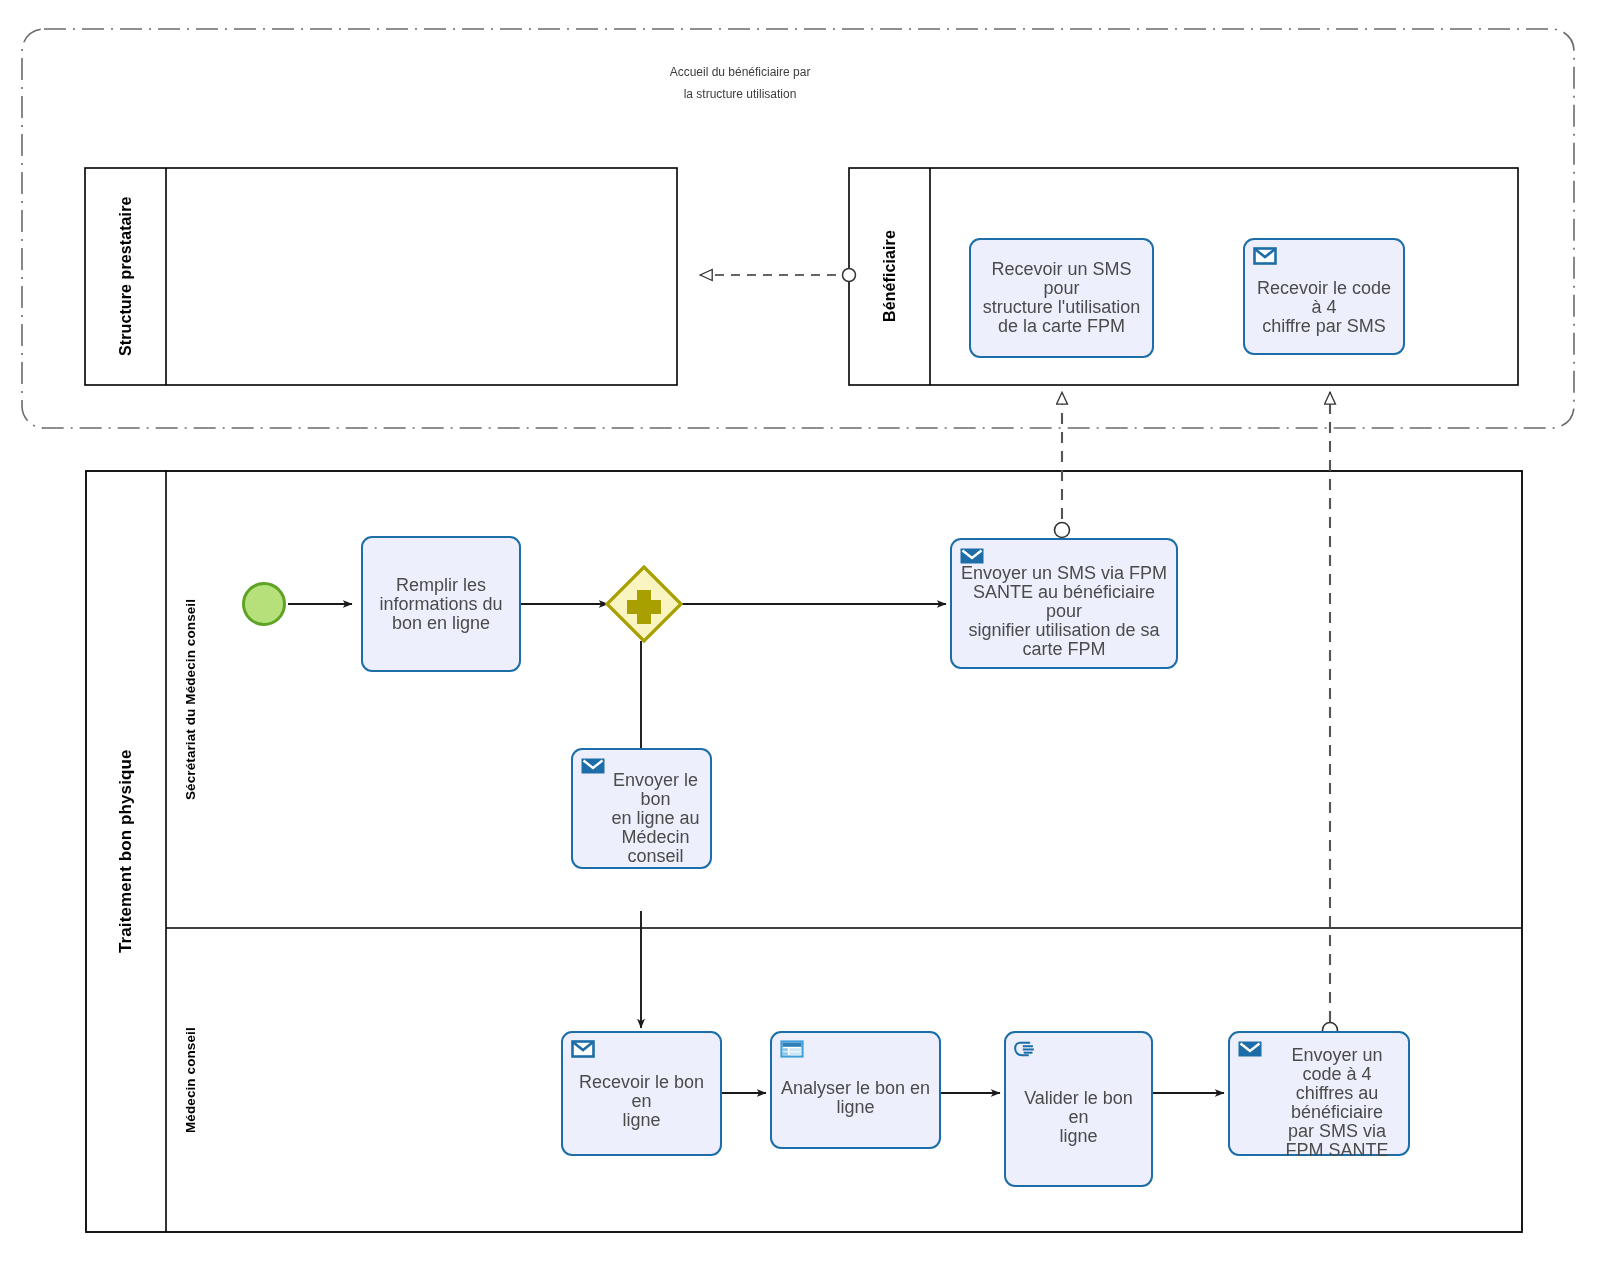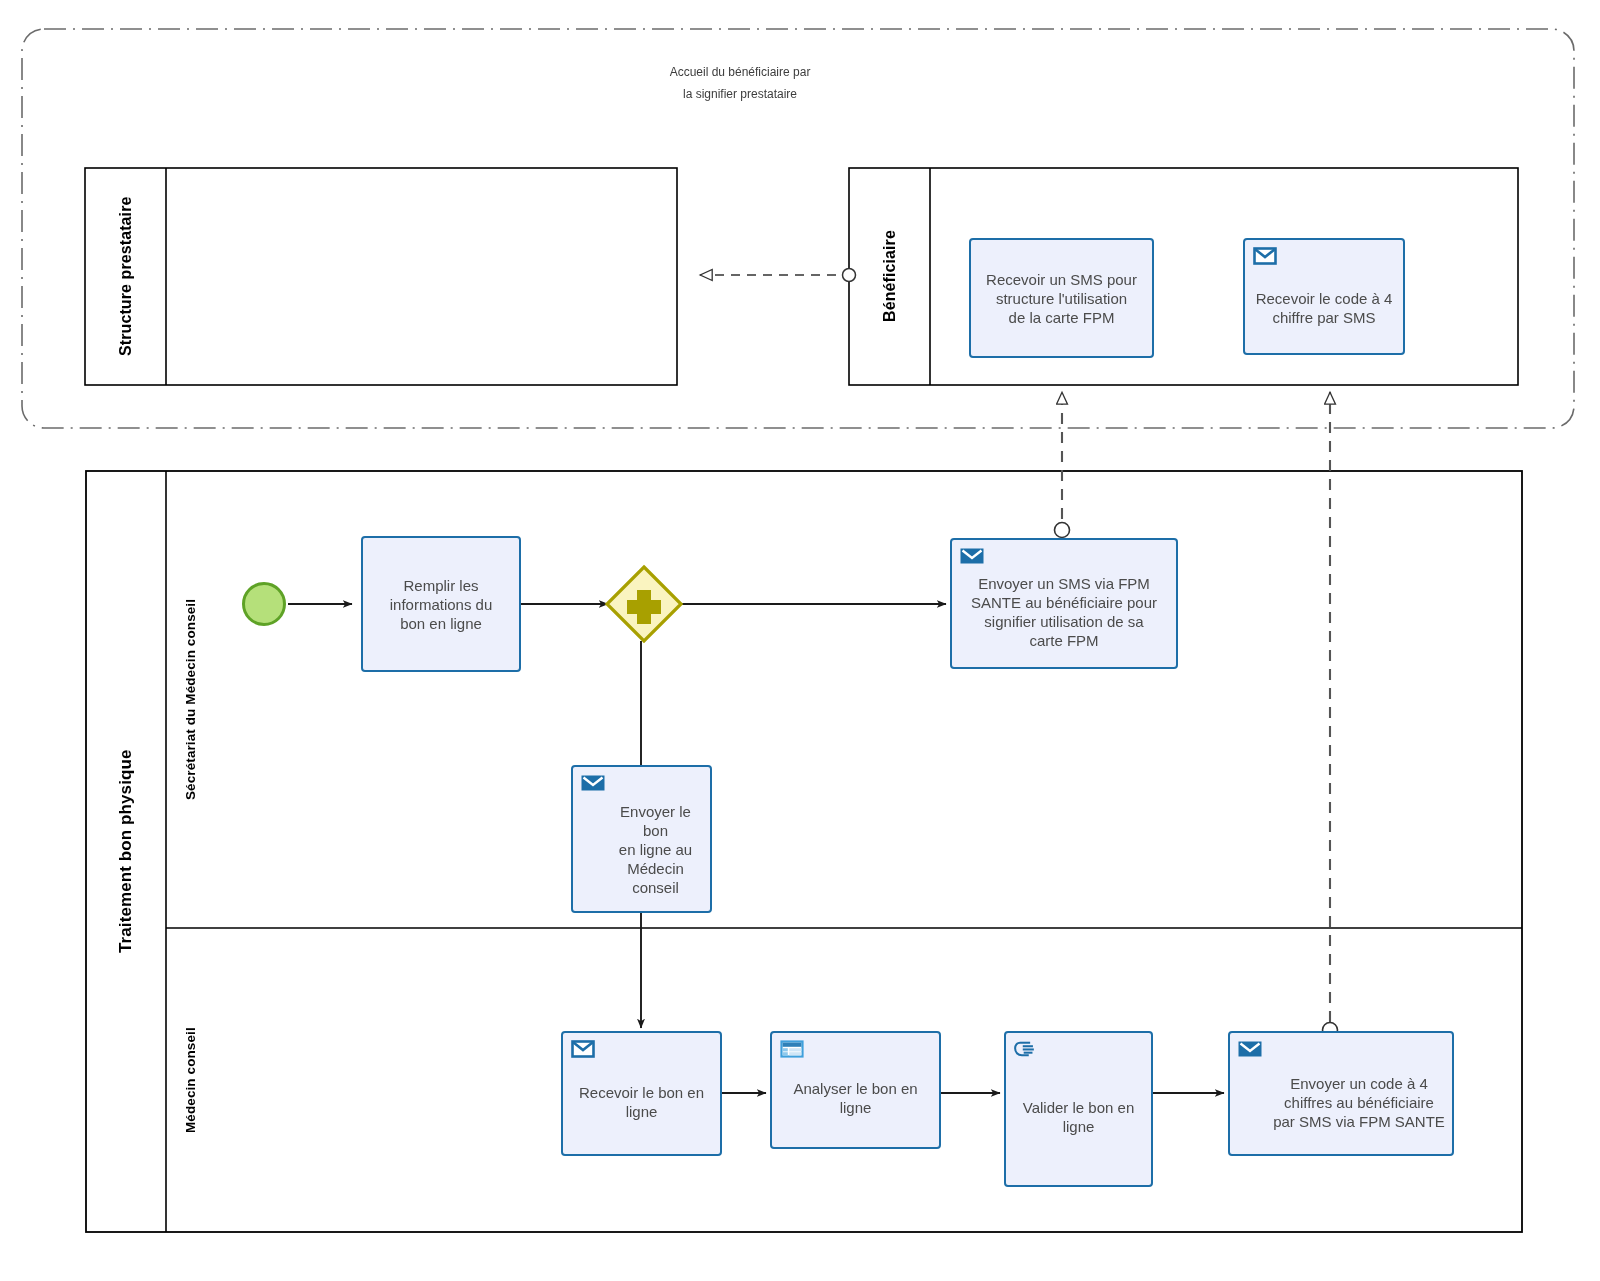--- a/index.html
+++ b/index.html
@@ -19,25 +19,25 @@
   }
   .grouplabel{
     position:absolute;text-align:center;color:#3d3d3d;
     font-size:12px;line-height:22px;
   }
   .task{
     position:absolute;
     box-sizing:border-box;
     background:#EDF0FC;
     border:2.5px solid #1D6EA8;
-    border-radius:4px;
+    border-radius:11px;
     display:flex;align-items:center;justify-content:center;
     text-align:center;
     color:#4b4b4b;
-    font-size:15px;
+    font-size:18px;
     line-height:19px;
     padding:4px 7px;
   }
   .task .tasktext{position:relative;z-index:2;width:100%;}
   .taskicon{
     position:absolute;left:8px;top:6px;width:24px;height:20px;z-index:3;
   }
 </style>
 </head>
 <body>
@@ -101,21 +101,21 @@
     <circle cx="264" cy="604" r="20.5" fill="#B5E07A" stroke="#5EA226" stroke-width="3"></circle>
 
     <g>
       <polygon points="644,567 681,604 644,641 607,604" fill="#FAF4C0" stroke="#A8A000" stroke-width="3.2"></polygon>
       <path d="M637,590 h14 v10 h10 v14 h-10 v10 h-14 v-10 h-10 v-14 h10 Z" fill="#A8A000"></path>
     </g>
   </svg>
 
   <div class="grouplabel" style="left:565px; top:61px; width:350px;">
     <div>Accueil du bénéficiaire par</div>
-    <div>la signifier prestataire</div>
+    <div>la structure utilisation</div>
   </div>
 
   <div class="vlabel" style="left:86px; top:169px; width:79px; height:215px; font-size:16px;">Structure prestataire</div>
 
   <div class="vlabel" style="left:850px; top:169px; width:79px; height:215px; font-size:16px;">Bénéficiaire</div>
 
   <div class="vlabel" style="left:87px; top:472px; width:78px; height:759px; font-size:17px;">Traitement bon physique</div>
 
   <div class="vlabel" style="left:167px; top:472px; width:46px; height:455px; font-size:13.5px;">Sécrétariat du Médecin conseil</div>
 
@@ -154,21 +154,21 @@
       <path d="M2.5,4.5 L12,12 L21.5,4.5" fill="none" stroke="#ffffff" stroke-width="2.4"></path>
     </svg>
     <div class="tasktext" style="padding-top:16px;">
       <div>Envoyer un SMS via FPM</div>
       <div>SANTE au bénéficiaire pour</div>
       <div>signifier utilisation de sa</div>
       <div>carte FPM</div>
     </div>
   </div>
 
-  <div class="task" style="left:571px; top:765px; width:141px; height:148px;padding-left:35px;">
+  <div class="task" style="left:571px; top:748px; width:141px; height:121px;padding-left:35px;">
     <svg class="taskicon" viewBox="0 0 24 20">
       <rect x="1.5" y="3.5" width="21" height="13" fill="#1D6EA8" stroke="#1D6EA8" stroke-width="2"></rect>
       <path d="M2.5,4.5 L12,12 L21.5,4.5" fill="none" stroke="#ffffff" stroke-width="2.4"></path>
     </svg>
     <div class="tasktext" style="padding-top:20px;">
       <div>Envoyer le bon</div>
       <div>en ligne au</div>
       <div>Médecin conseil</div>
     </div>
   </div>
@@ -206,21 +206,21 @@
       <path d="M9.5,7.0 L20.5,7.0" stroke="#1D6EA8" stroke-width="2.2" fill="none"></path>
       <path d="M9.5,10.5 L21.5,10.5" stroke="#1D6EA8" stroke-width="2.2" fill="none"></path>
       <path d="M10.5,14.0 L20.0,14.0" stroke="#1D6EA8" stroke-width="2.2" fill="none"></path>
     </svg>
     <div class="tasktext" style="padding-top:16px;">
       <div>Valider le bon en</div>
       <div>ligne</div>
     </div>
   </div>
 
-  <div class="task" style="left:1228px; top:1031px; width:226px; height:125px;padding-left:43px;">
+  <div class="task" style="left:1228px; top:1031px; width:182px; height:125px;padding-left:43px;">
     <svg class="taskicon" viewBox="0 0 24 20">
       <rect x="1.5" y="3.5" width="21" height="13" fill="#1D6EA8" stroke="#1D6EA8" stroke-width="2"></rect>
       <path d="M2.5,4.5 L12,12 L21.5,4.5" fill="none" stroke="#ffffff" stroke-width="2.4"></path>
     </svg>
     <div class="tasktext" style="padding-top:18px;">
       <div>Envoyer un code à 4</div>
       <div>chiffres au bénéficiaire</div>
       <div>par SMS via FPM SANTE</div>
     </div>
   </div>

